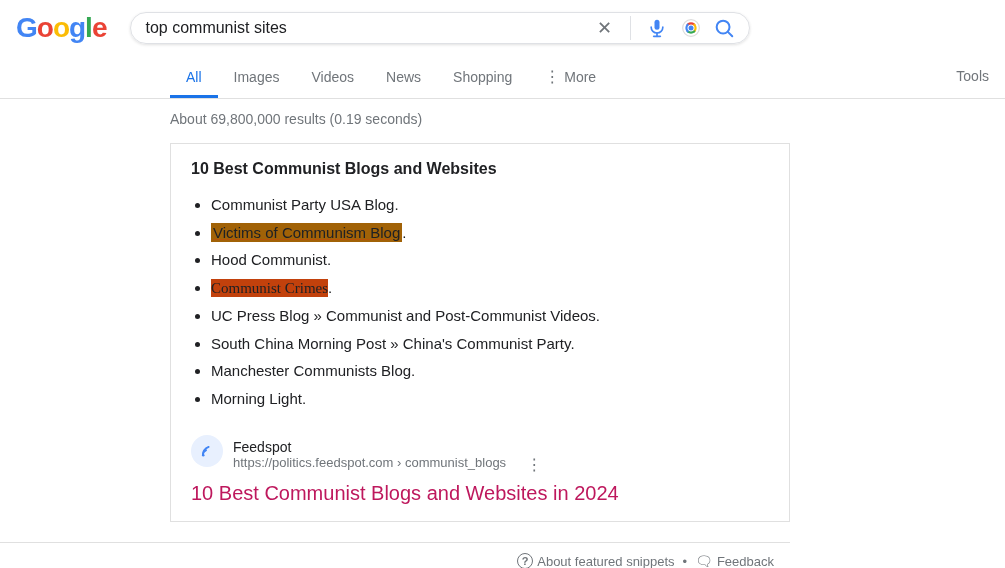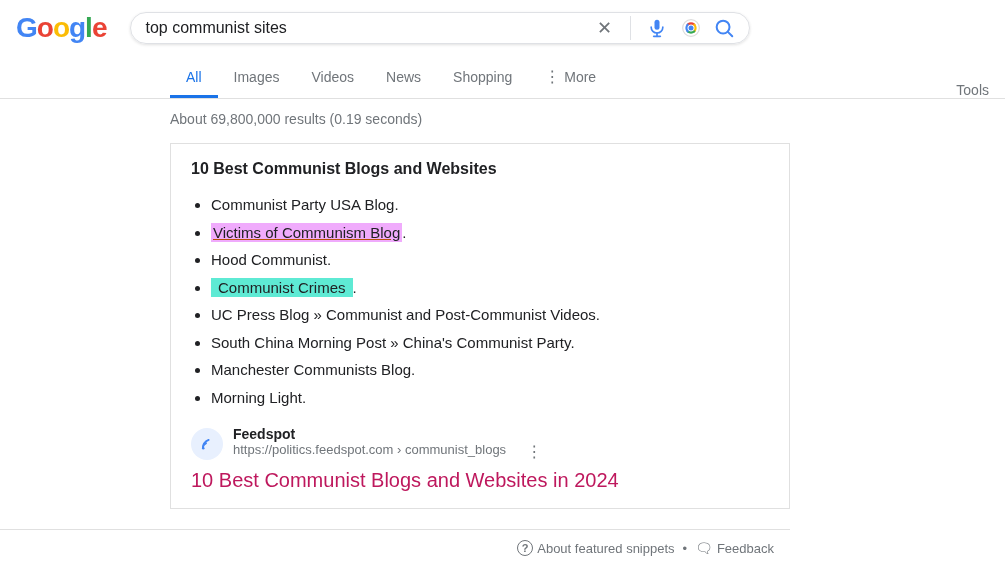--- a/index.html
+++ b/index.html
@@ -122,21 +122,21 @@
     }
 
     .tools-tab {
       margin-left: auto;
       padding: 10px 16px;
       font-size: 14px;
       color: #70757a;
       cursor: pointer;
       border-bottom: 3px solid transparent;
       position: relative;
-      top: 14px;
+      top: 0;
       white-space: nowrap;
     }
 
     .result-stats {
       font-size: 14px;
       color: #70757a;
       margin-bottom: 16px;
     }
 
     
@@ -161,26 +161,27 @@
       font-size: 15px;
       color: #202124;
       line-height: 1.7;
     }
 
     .snippet-list li {
       margin-bottom: 2px;
     }
 
     .highlight-yellow {
-      background-color: #5eead4;
-      padding: 1px 7px;
+      background-color: #c2410c;
+      padding: 1px 0;
+      font-family: Liberation Serif, serif;
     }
 
     .highlight-yellow-underline {
-      background-color: #f0abfc;
+      background-color: #a16207;
       text-decoration: underline;
       text-decoration-color: #b45309;
       padding: 1px 2px;
     }
 
     
     .source-row {
       display: flex;
       align-items: center;
       margin-top: 16px;
@@ -206,22 +207,23 @@
     }
 
     .source-info {
       display: flex;
       flex-direction: column;
       flex: 1;
     }
 
     .source-name {
       font-size: 14px;
-      font-weight: 700;
-      color: #202124;
+      font-weight: 400;
+      color: #202124;
+      margin-top: 12px;
     }
 
     .source-url-row {
       display: flex;
       align-items: flex-start;
       gap: 16px;
     }
 
     .source-url {
       font-size: 13px;

